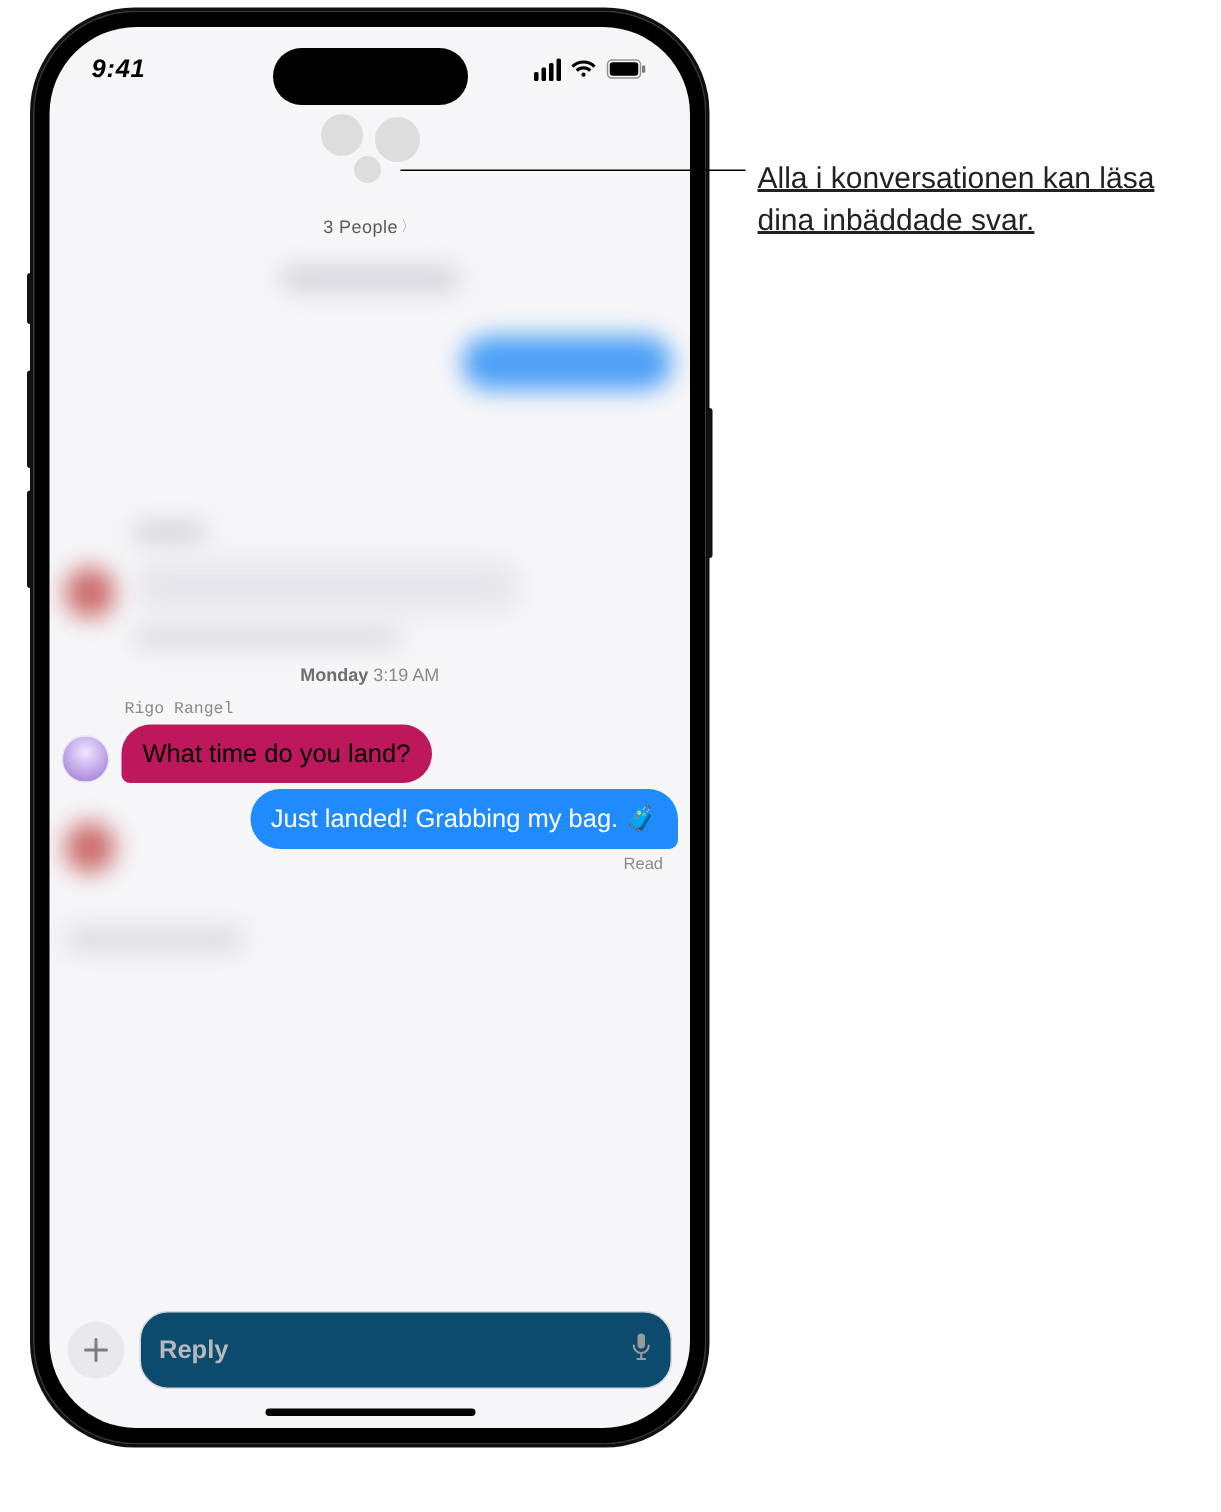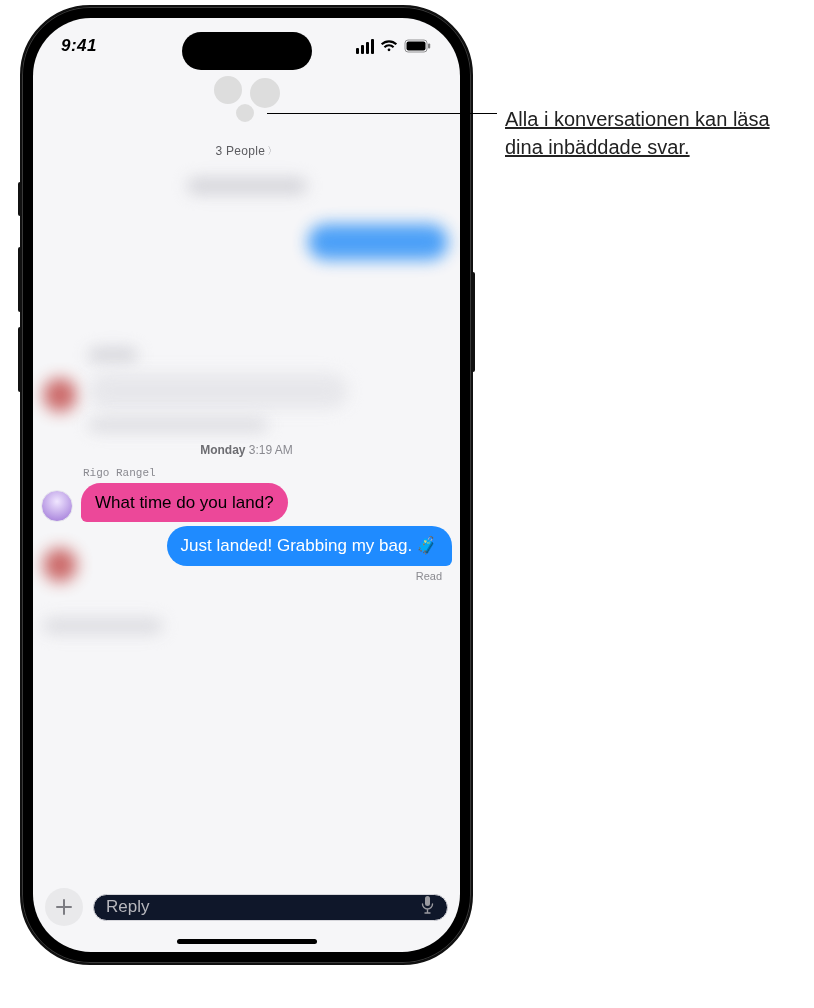--- a/index.html
+++ b/index.html
@@ -178,21 +178,21 @@
   }
   .bubble {
     max-width: 300px;
     padding: 9px 14px;
     border-radius:20px;
     font-size:17px;
     line-height:1.25;
     position:relative;
   }
   .bubble.inc {
-    background:#ec4899;
+    background:#be185d;
     color:#000;
     border-bottom-left-radius:6px;
   }
   .bubble.out {
     background:#1f8bff;
     color:#fff;
     border-bottom-right-radius:6px;
   }
   .read {
     text-align:right;
@@ -211,29 +211,30 @@
   .plus-btn {
     width:38px;height:38px;border-radius:50%;
     background:#e9e9eb;
     display:flex;align-items:center;justify-content:center;
     color:#7c7c82;
     font-size:22px;
     font-weight:300;
   }
   .reply-field {
     flex:1;
-    height:27px;
+    height:52px;
     border-radius:19px;
     border:1.5px solid #d6d6db;
-    background:#0f172a;
+    background:#0c4a6e;
     display:flex; align-items:center;
     padding:0 12px;
     color:#b7b7bd;
     font-size:17px;
     justify-content:space-between;
+    font-weight:bold;
   }
   .mic { color:#9a9aa0; }
 
   .home-indicator {
     position:absolute;
     bottom:8px; left:50%;
     transform:translateX(-50%);
     width:140px; height:5px;
     background:#000;
     border-radius:3px;

